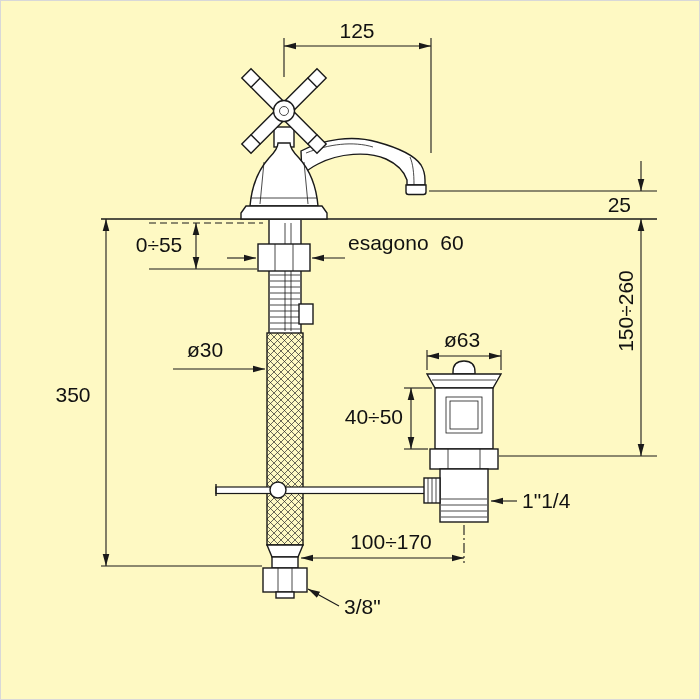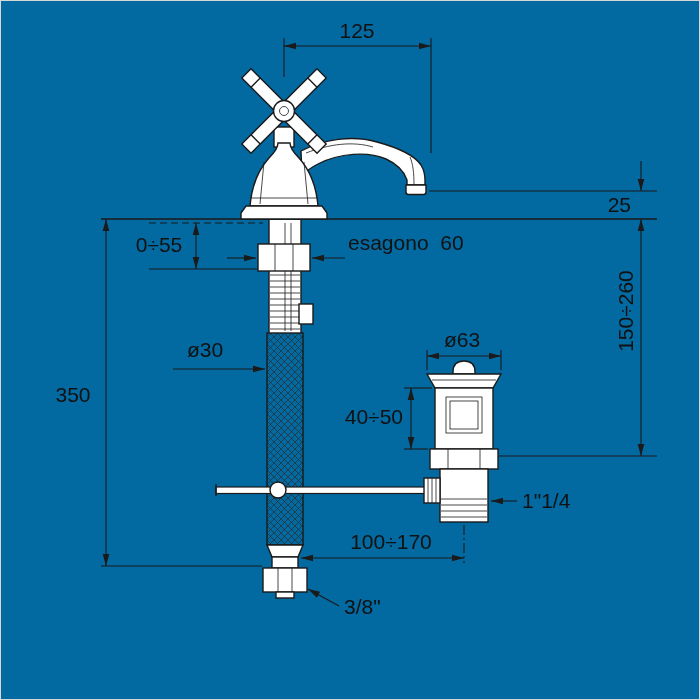--- a/index.html
+++ b/index.html
@@ -1,16 +1,16 @@
 <!DOCTYPE html>
 <html><head>
 <meta charset="utf-8">
 <style>
   html,body{margin:0;padding:0;background:#fff;}
-  .frame{width:700px;height:700px;box-sizing:border-box;border:1px solid #d8d8d8;background:#0369a1;}
+  .frame{width:700px;height:700px;box-sizing:border-box;border:1px solid #d8d8d8;background:#fef9c3;}
   svg{display:block;}
   .lbl{font:21px "Liberation Sans","DejaVu Sans",sans-serif;fill:#111;}
   .pre{white-space:pre;}
   .draw{stroke:#1a1a1a;stroke-width:1.4;fill:none;}
   .fillw{fill:#fff;}
   .dim{stroke:#1a1a1a;stroke-width:1.1;fill:none;}
   .thin{stroke:#1a1a1a;stroke-width:0.8;fill:none;}
   .dash{stroke-dasharray:7,4;}
   .cline{stroke-dasharray:10,3,2,3;}
 </style>

